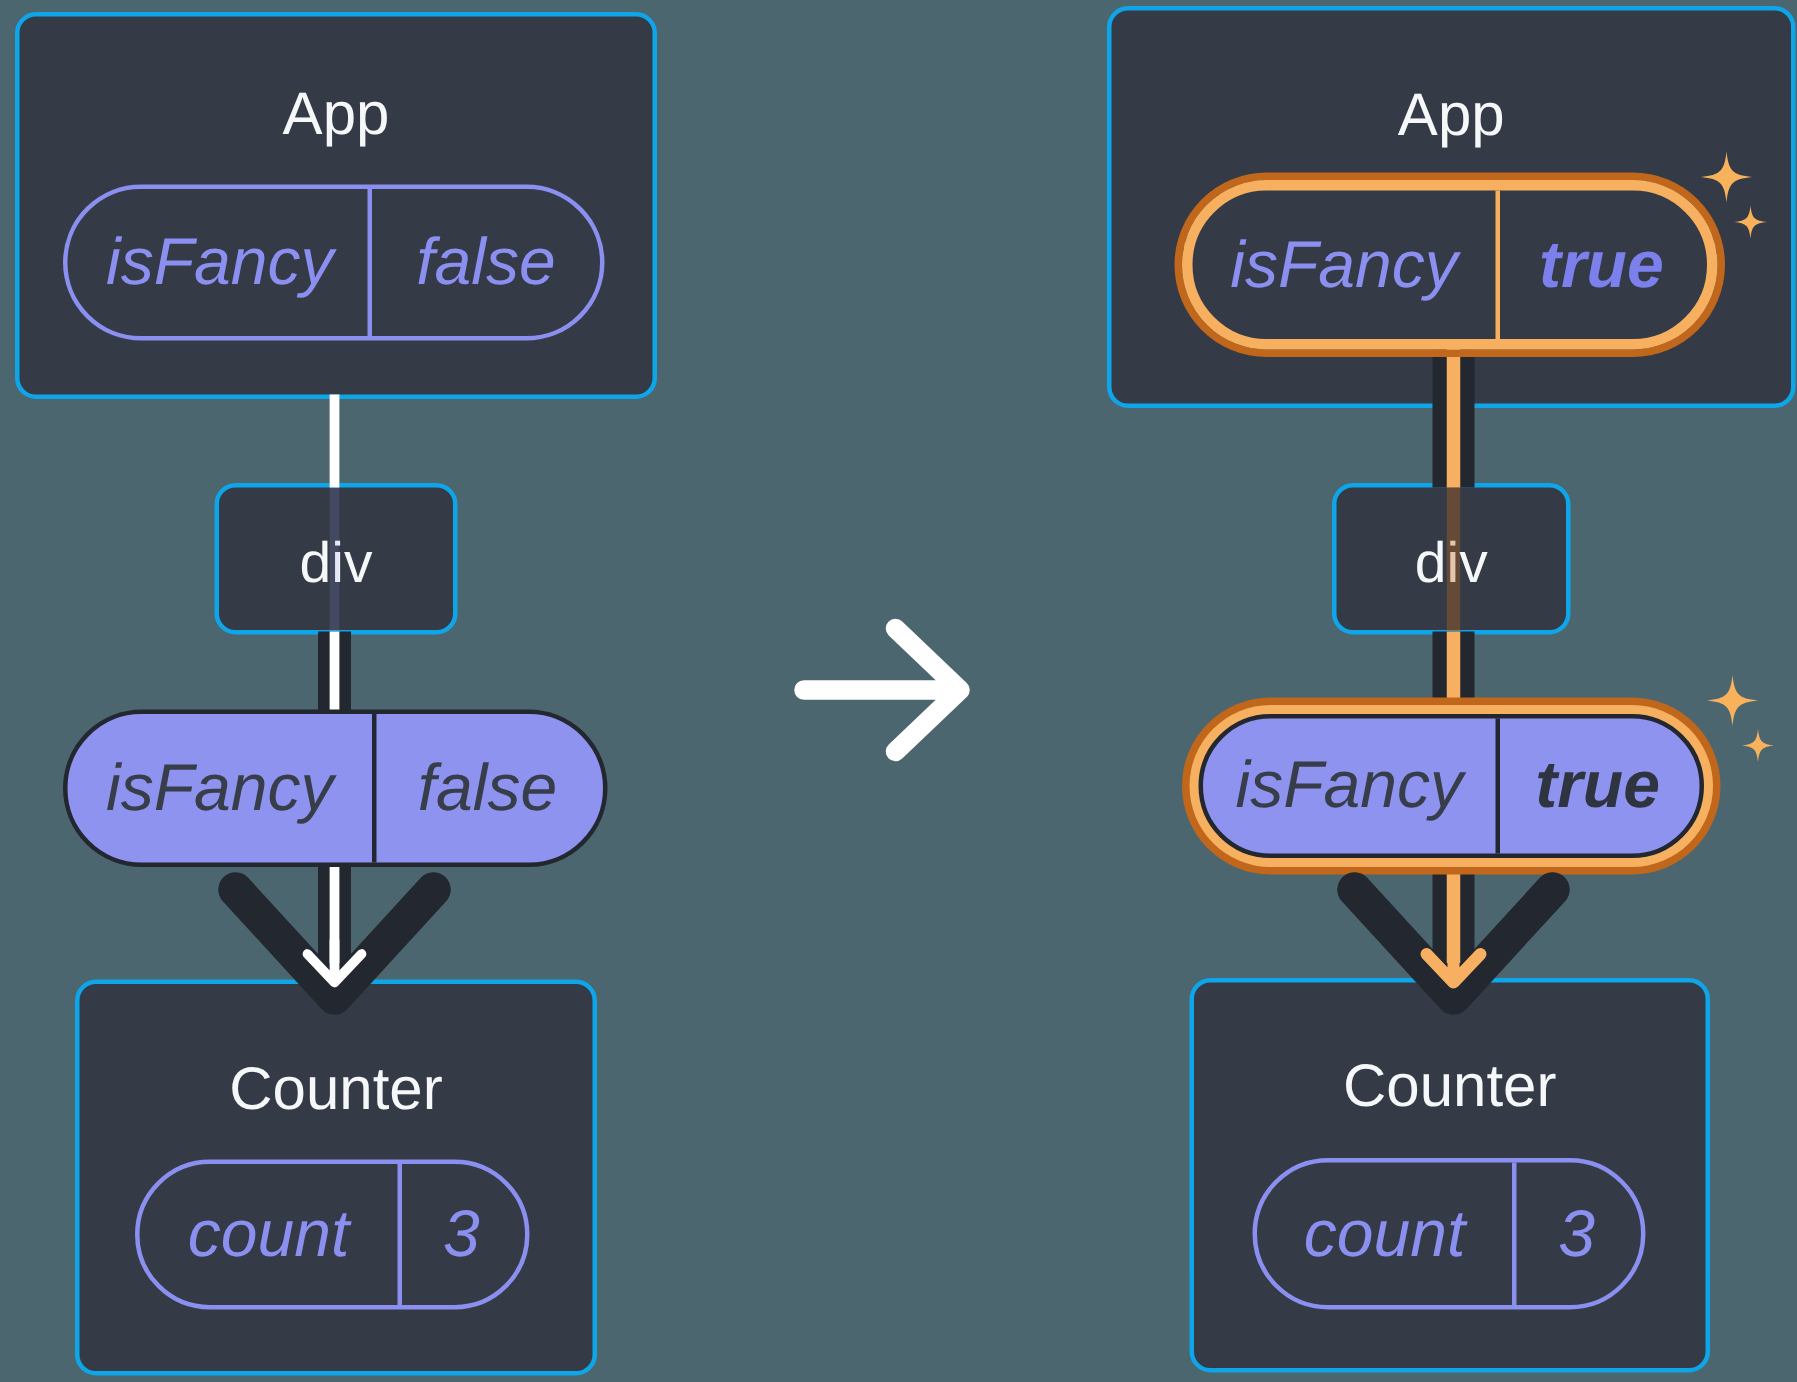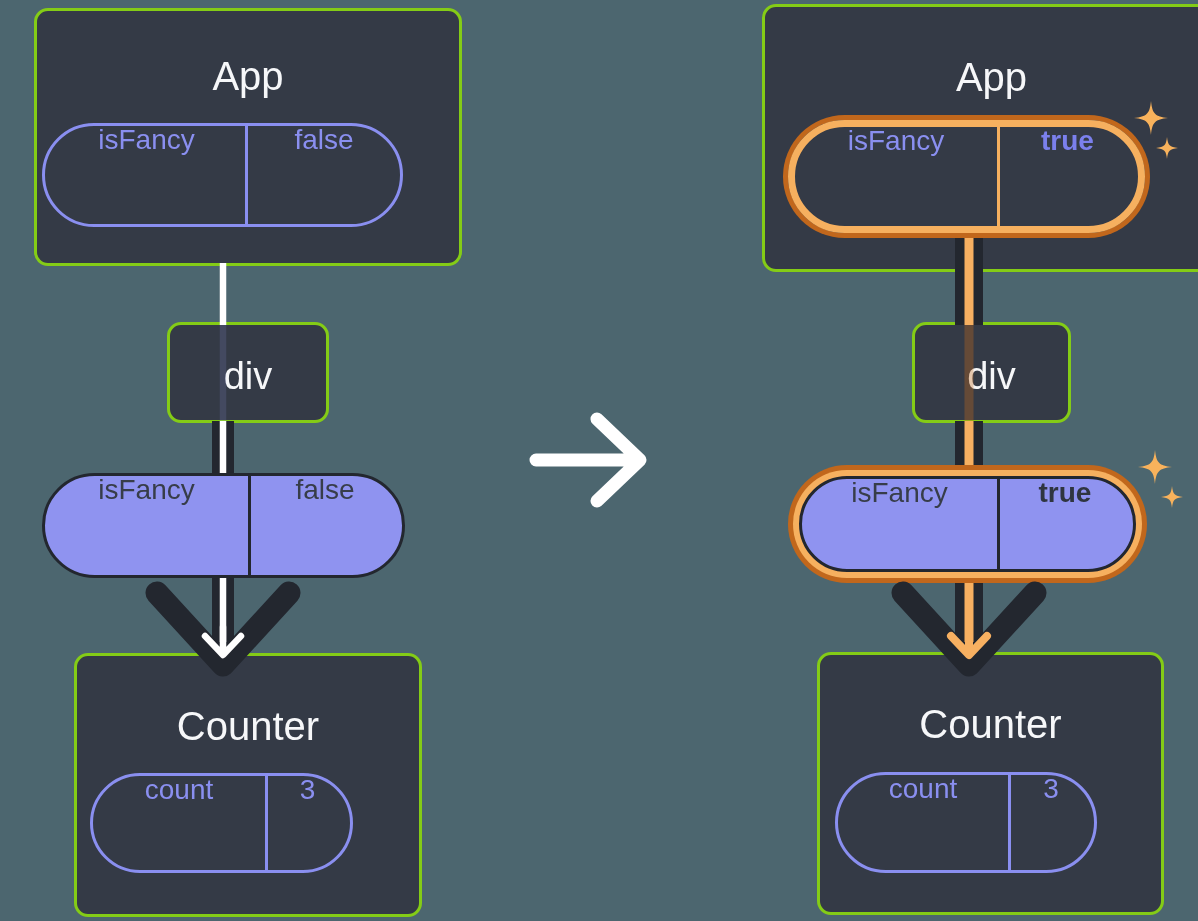--- a/index.html
+++ b/index.html
@@ -5,31 +5,31 @@
   html,body{margin:0;padding:0;background:#4c666f;}
   .stage{
     position:relative;width:1198px;height:921px;overflow:hidden;
     background:#4c666f;
     font-family:"Liberation Sans", sans-serif;
   }
   .layer{position:absolute;left:0;top:0;width:1198px;height:921px;pointer-events:none;}
   .z1{z-index:1}.z2{z-index:2}.z3{z-index:3}.z4{z-index:4}
 
   .box{
-    position:absolute;background:#343a46;border:3px solid #84cc16;
-    border-radius:14px;box-sizing:border-box;margin-left:24px;
+    position:absolute;background:#343a46;border:3px solid #0ea5e9;
+    border-radius:14px;box-sizing:border-box;
   }
   .box-title{
     position:absolute;left:0;right:0;text-align:center;
     color:#f6f7f9;font-size:40px;font-weight:500;line-height:1;
   }
 
   .pill{
-    position:absolute;display:flex;align-items:flex-start;box-sizing:border-box;
-    border-radius:80px;font-size:28px;line-height:1;
+    position:absolute;display:flex;align-items:center;box-sizing:border-box;
+    border-radius:80px;font-size:44px;line-height:1;font-style:italic;
   }
   .pill .cell{display:flex;align-items:center;justify-content:center;}
   .pill .cell.grow{flex:1;}
   .pill .divider{position:absolute;top:0;bottom:0;}
 
   .pill.outline{border:3px solid #8a8ff0;color:#8a8ff0;background:transparent;}
   .pill.outline .divider{background:#8a8ff0;width:2.5px;}
 
   .pill.filled{background:#8f93f0;border:3px solid #23272f;color:#373d49;}
   .pill.filled .divider{background:#23272f;width:3px;}

